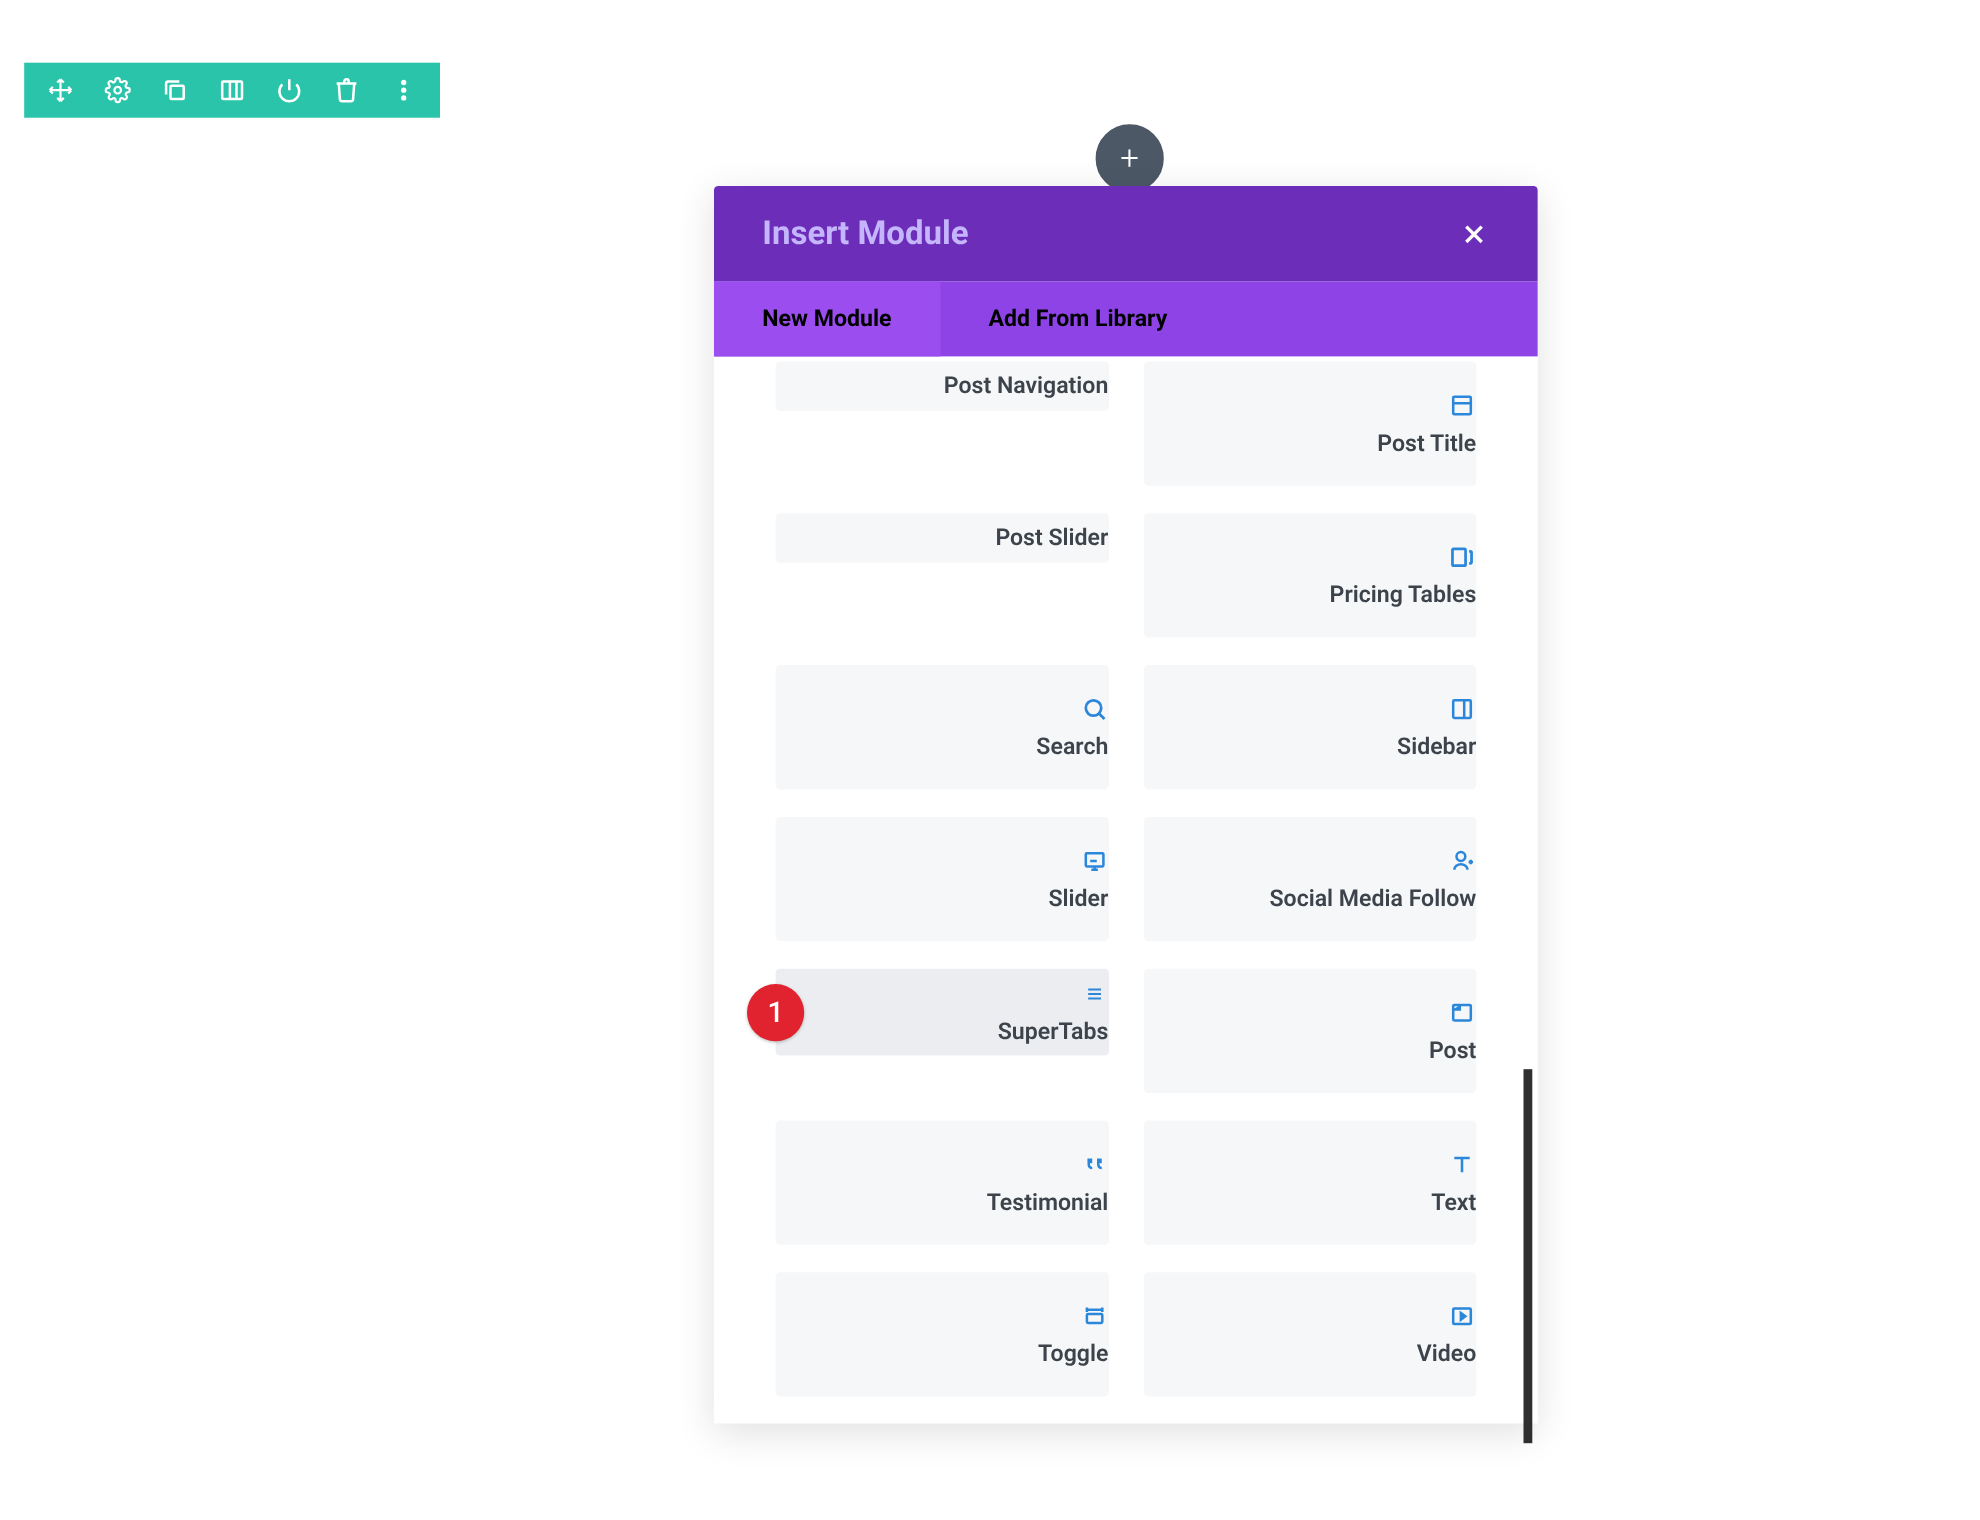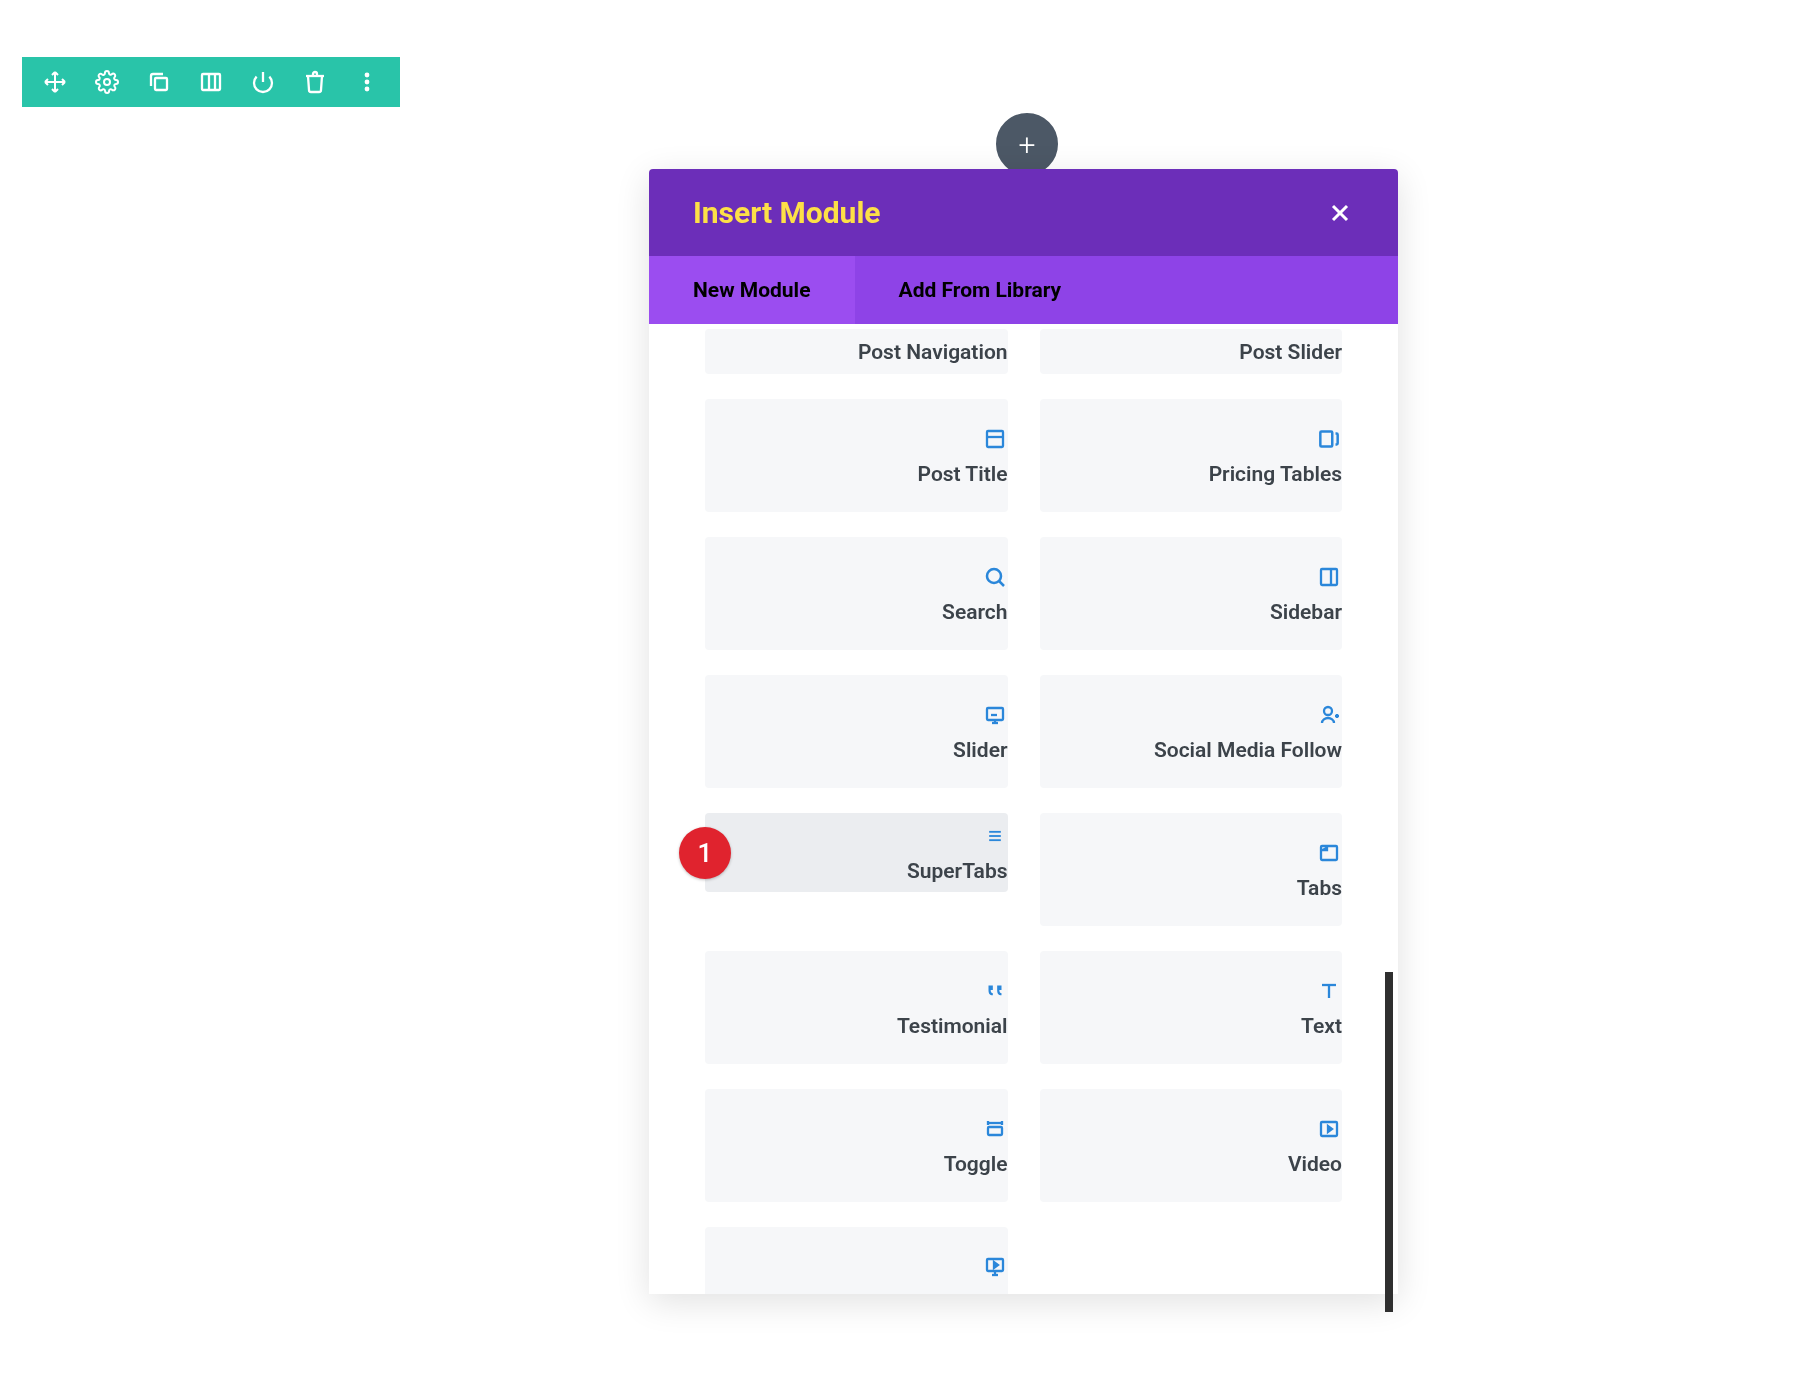--- a/index.html
+++ b/index.html
@@ -76,21 +76,21 @@
       top: 169px;
       left: 649px;
       width: 749px;
       background: #ffffff;
       box-shadow: 0 8px 35px rgba(0,0,0,0.12);
       border-radius: 4px 4px 0 0;
       overflow: hidden;
     }
     .modal-header {
       background: #6c2eb9;
-      color: #fde047;
+      color: #c4b5fd;
       padding: 26px 44px;
       display: flex;
       align-items: center;
       justify-content: space-between;
     }
     .modal-title {
       font-size: 30px;
       font-weight: 700;
     }
     .modal-close {
@@ -263,31 +263,31 @@
   </div>
   <div class="modal-tabs">
     <div class="modal-tab active">New Module</div>
     <div class="modal-tab">Add From Library</div>
   </div>
   <div class="modal-body">
     <div class="module-grid" id="module-grid">
         <div class="module-item first-row">
           <span class="module-label">Post Navigation</span>
         </div>
+        <div class="module-item">
+          <span class="module-icon">
+            <svg width="24" height="24" viewBox="0 0 24 24" fill="none" stroke="#2b87da" stroke-width="2.3">
+              <rect x="4" y="4" width="16" height="16" rx="1"></rect>
+              <line x1="4" y1="10" x2="20" y2="10"></line>
+            </svg>
+          </span>
+          <span class="module-label">Post Title</span>
+        </div>
         <div class="module-item first-row">
           <span class="module-label">Post Slider</span>
-        </div>
-        <div class="module-item">
-          <span class="module-icon">
-            <svg width="24" height="24" viewBox="0 0 24 24" fill="none" stroke="#2b87da" stroke-width="2.3">
-              <rect x="4" y="4" width="16" height="16" rx="1"></rect>
-              <line x1="4" y1="10" x2="20" y2="10"></line>
-            </svg>
-          </span>
-          <span class="module-label">Post Title</span>
         </div>
         <div class="module-item">
           <span class="module-icon">
             <svg width="26" height="26" viewBox="0 0 24 24" fill="none" stroke="#2b87da" stroke-width="2.3">
               <rect x="4" y="5" width="11" height="14" rx="1"></rect>
               <path d="M18 7h1a1 1 0 011 1v8a1 1 0 01-1 1h-1"></path>
             </svg>
           </span>
           <span class="module-label">Pricing Tables</span>
         </div>
@@ -342,21 +342,21 @@
           <span class="module-label">SuperTabs</span>
           <div class="annotation-badge">1</div>
         </div>
         <div class="module-item">
           <span class="module-icon">
             <svg width="24" height="24" viewBox="0 0 24 24" fill="none" stroke="#2b87da" stroke-width="2.3">
               <rect x="4" y="5" width="16" height="14" rx="1"></rect>
               <path d="M4 9h6V5" fill="#2b87da"></path>
             </svg>
           </span>
-          <span class="module-label">Tabs</span>
+          <span class="module-label">Post</span>
         </div>
         <div class="module-item">
           <span class="module-icon">
             <svg width="26" height="26" viewBox="0 0 24 24" fill="#2b87da">
               <path d="M6 7h4v4H8c0 2 1 3 2 3v2c-3 0-4-2-4-5V7zm8 0h4v4h-2c0 2 1 3 2 3v2c-3 0-4-2-4-5V7z"></path>
             </svg>
           </span>
           <span class="module-label">Testimonial</span>
         </div>
         <div class="module-item">

